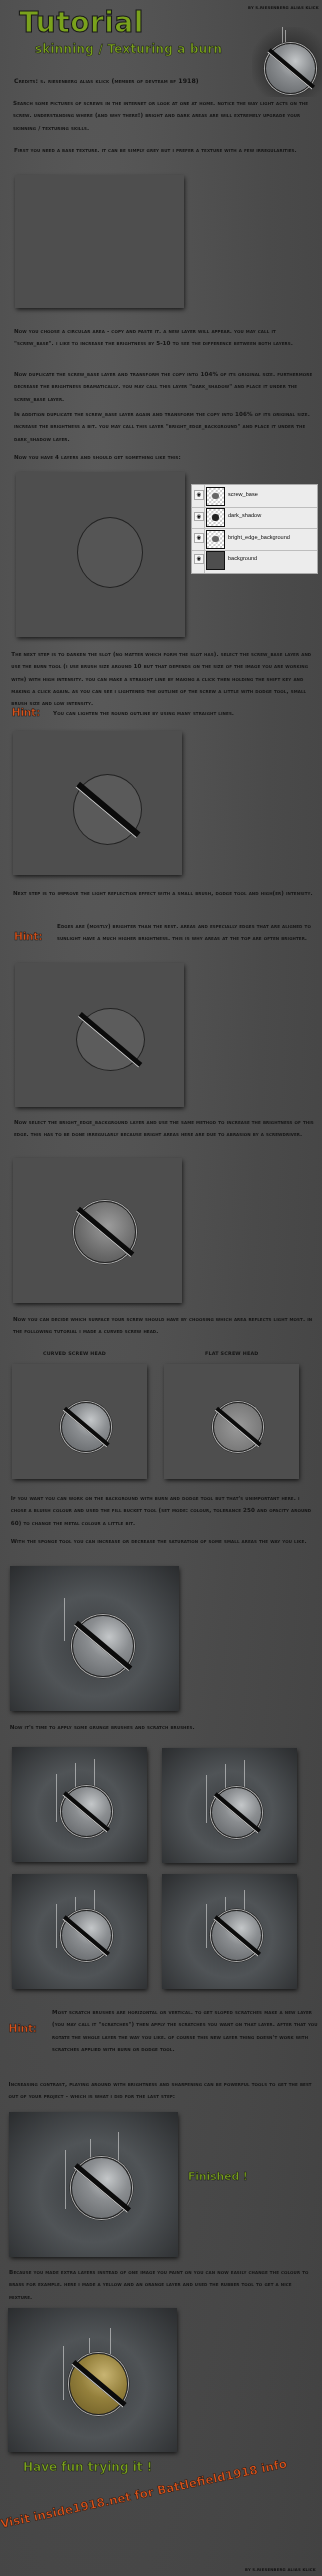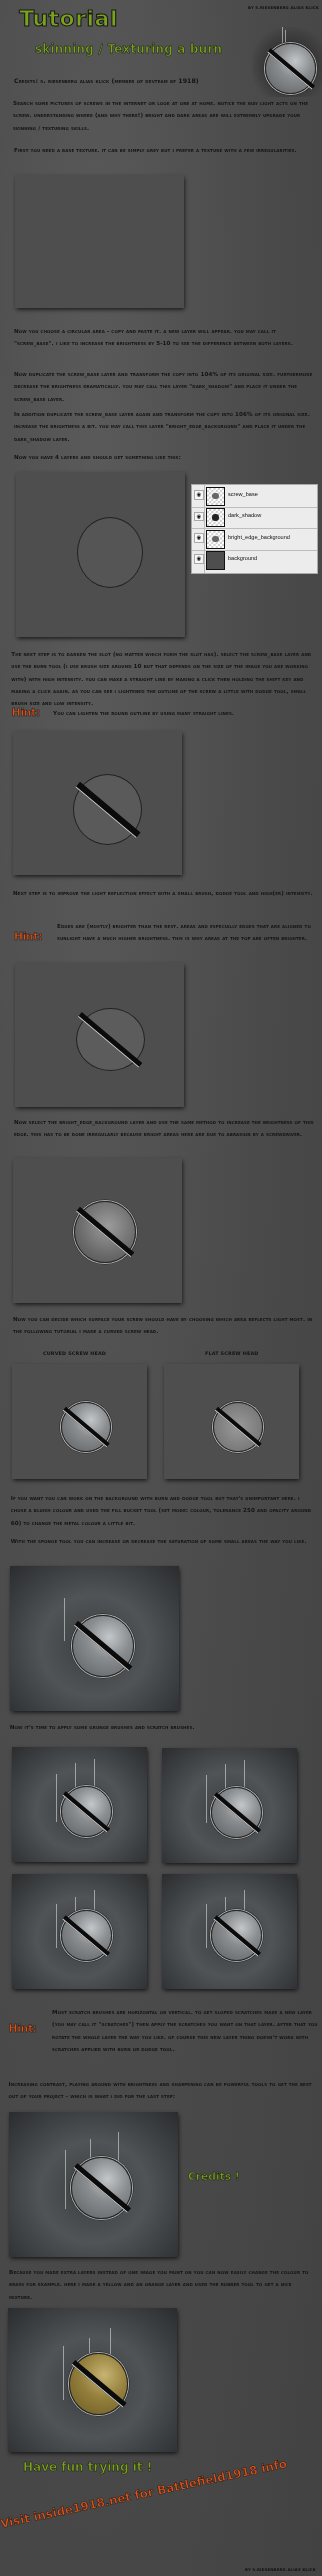--- a/index.html
+++ b/index.html
@@ -10,21 +10,21 @@
     color: #111;
   }
   .abs { position: absolute; }
   .txt {
     position: absolute; font-size: 5.6px; line-height: 12.3px; font-weight: bold;
     letter-spacing: 0.1px; color: #141414; font-variant: small-caps; text-transform: lowercase;
   }
   .txt::first-letter { text-transform: uppercase; }
   .byline { position: absolute; font-size: 3.8px; font-weight: bold; color: #111; letter-spacing: 0.2px; text-transform: uppercase; }
   .title-big {
-    position: absolute; left: 19.3px; top: 6.4px; font-size: 22px; font-weight: bold;
+    position: absolute; left: 19.3px; top: 6.4px; font-size: 28px; font-weight: bold;
     color: #7aa21c; -webkit-text-stroke: 1.1px #1a1a1a; letter-spacing: 0.5px; font-family: "DejaVu Sans", sans-serif;
   }
   .title-sub {
     position: absolute; left: 35px; top: 42px; font-size: 11.8px; font-weight: bold;
     color: #7aa21c; -webkit-text-stroke: 0.5px #1a1a1a; letter-spacing: 0.3px;
   }
   .green { color: #7aa21c; -webkit-text-stroke: 0.5px #1a1a1a; font-weight: bold; position: absolute; }
   .hint {
     position: absolute; font-size: 10.7px; font-weight: bold; color: #d9521a;
     -webkit-text-stroke: 0.5px #1a1a1a; letter-spacing: -0.3px;
@@ -233,21 +233,21 @@
 
 <div class="panel dark" style="left:9px; top:2112px; width:169px; height:145px;">
   <div class="scratch" style="left:56px; top:38px; height:59px;"></div>
   <div class="scratch" style="left:81px; top:27px; height:24px;"></div>
   <div class="scratch" style="left:109px; top:20.4px; height:32px;"></div>
   <div class="screw" style="left:62px; top:45px; width:59px; height:60px;">
       <div class="slot"></div>
     </div>
 </div>
 
-<div class="green" style="left:188px; top:2170px; font-size:10.7px;">Credits !</div>
+<div class="green" style="left:188px; top:2170px; font-size:10.7px;">Finished !</div>
 
 <div class="txt" style="left:9px; top:2266px; width:306px;">Because you made extra layers instead of one image you paint on you can now easily change the colour to brass for example. Here I made a yellow and an orange layer and used the rubber tool to get a nice mixture.</div>
 
 <div class="panel dark" style="left:8px; top:2308px; width:169px; height:144px;">
   <div class="scratch" style="left:55px; top:38px; height:54px;"></div>
   <div class="scratch" style="left:81px; top:30px; height:16px;"></div>
   <div class="scratch" style="left:102px; top:20.4px; height:27px;"></div>
   <div class="screw brass" style="left:61px; top:45px; width:57px; height:60px;">
       <div class="slot"></div>
     </div>

